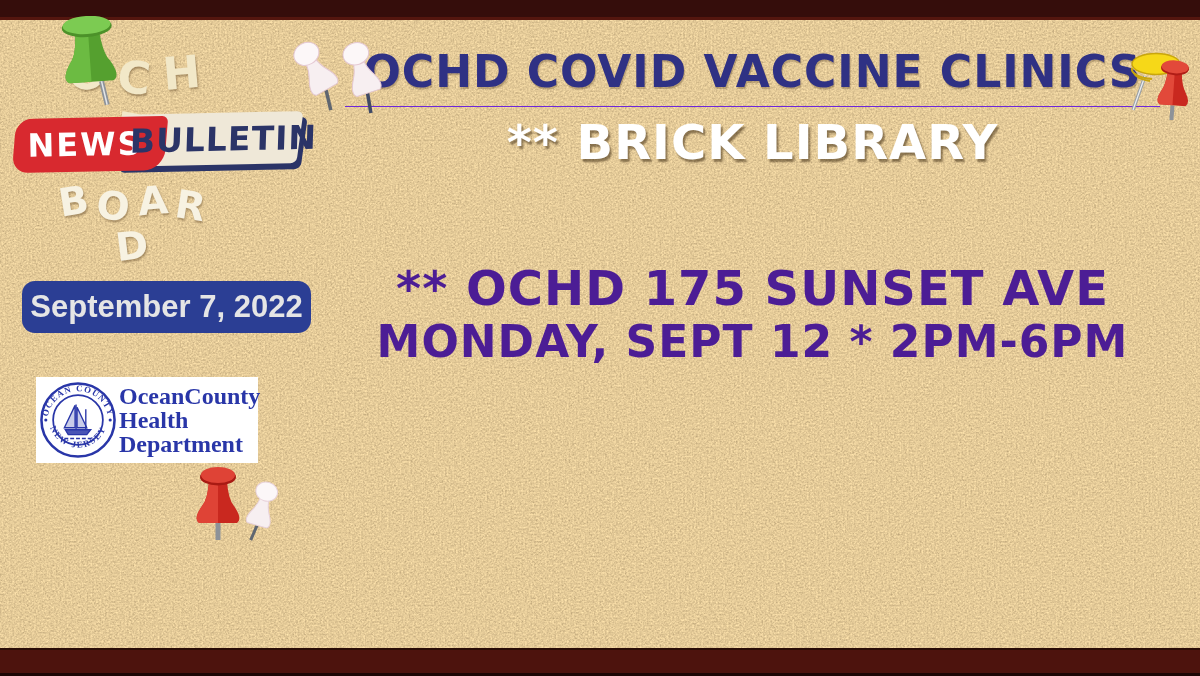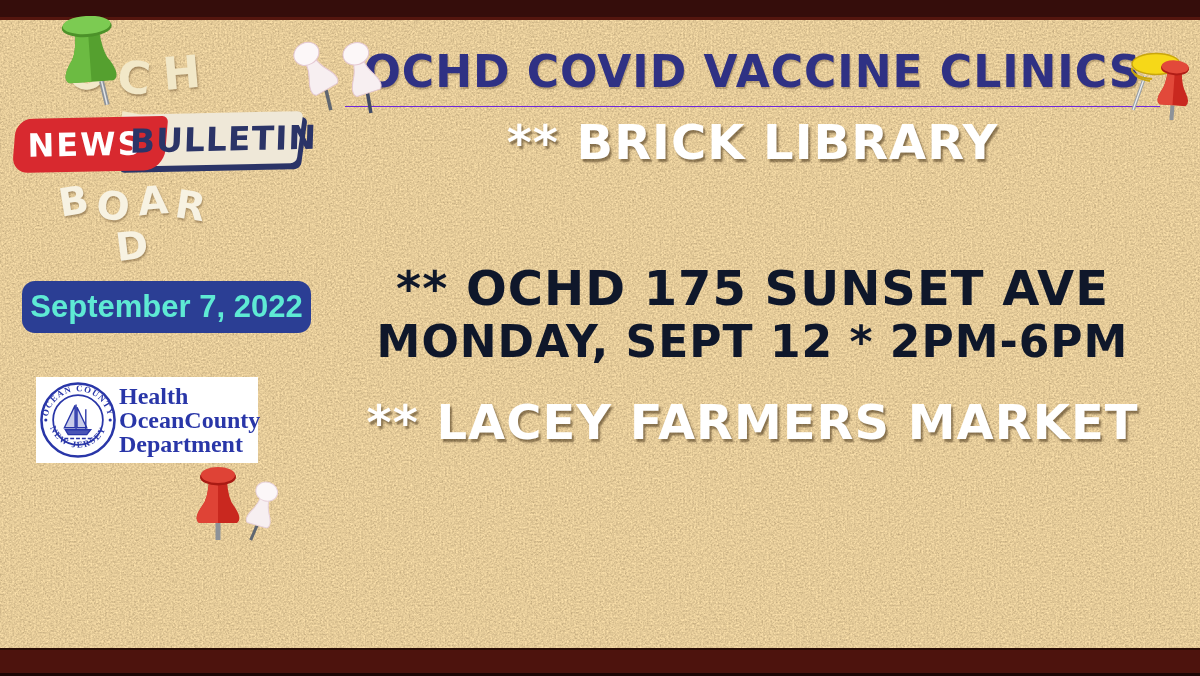--- a/index.html
+++ b/index.html
@@ -45,21 +45,21 @@
     color:#ffffff;font-size:32px;font-weight:bold;letter-spacing:2px;
   }
   .badge-bulletin{
     position:absolute;left:116px;top:9px;width:168px;text-align:center;z-index:2;
     color:#2b3467;font-size:33px;font-weight:bold;letter-spacing:1px;transform:skewX(-3deg);
   }
   
   .date-badge{
     position:absolute;left:22px;top:281px;width:289px;height:52px;z-index:5;
     background:#2b3e94;border-radius:13px;display:flex;align-items:center;justify-content:center;
-    color:#5eead4;font-size:31px;font-weight:bold;
+    color:#e5e5e5;font-size:31px;font-weight:bold;
     font-family:"Liberation Sans",sans-serif;
   }
   
   .logo{
     position:absolute;left:36px;top:377px;width:222px;height:86px;z-index:5;
     background:#ffffff;display:flex;align-items:center;padding:0;box-sizing:border-box;
   }
   .logo-seal{flex:0 0 auto;margin-left:3px;}
   .logo-text{
     flex:1;color:#2936a8;font-family:"Liberation Serif",serif;font-weight:bold;
@@ -70,21 +70,21 @@
   .main-title{
     position:absolute;left:0;top:46px;width:100%;
     color:#2f3184;font-size:44px;font-weight:bold;letter-spacing:1px;
     text-shadow:1px 2px 1px rgba(40,20,5,.25);
   }
   .main-title .underline{
     display:inline-block;padding:0 18px 9px 18px;border-bottom:1px solid #6d28d9;
   }
   .clinic{position:absolute;left:0;width:100%;font-weight:bold;letter-spacing:1px;}
   .clinic-white{color:#ffffff;text-shadow:2px 3px 2px rgba(45,28,6,.5);}
-  .clinic-black{color:#0f172a;text-shadow:none;}
+  .clinic-black{color:#4c1d95;text-shadow:none;}
   .clinic-1{top:114px;}
   .clinic-2{top:260px;}
   .clinic-3{top:394px;}
   .clinic .name{font-size:48px;line-height:56px;text-align:center;}
   .clinic .venue{font-size:44px;line-height:50px;}
   .clinic .schedule{font-size:44px;line-height:52px;}
   
   .footer-note{
     position:absolute;left:0;top:589px;width:1200px;z-index:5;text-align:center;
     color:#0b0b0b;font-size:37px;font-weight:bold;font-style:italic;letter-spacing:0.5px;
@@ -195,39 +195,38 @@
       <g stroke="#2936a8" fill="none" stroke-width="1.4">
         <line x1="38" y1="26" x2="38" y2="52"></line>
         <line x1="48" y1="31" x2="48" y2="52"></line>
         <path d="M37 27 L26 50 L37 50 Z" fill="#2936a8" fill-opacity="0.25"></path>
         <path d="M39 29 L49 50 L39 50 Z" fill="#2936a8" fill-opacity="0.25"></path>
         <path d="M27 52 L53 52 L49 57 L30 57 Z" fill="#2936a8" fill-opacity="0.85"></path>
         <path d="M26 61 H 54" stroke-dasharray="4 2"></path>
       </g>
     </svg>
     <div class="logo-text">
+      <div>OceanCounty</div>
       <div>Health</div>
-      <div>OceanCounty</div>
       <div>Department</div>
     </div>
   </div>
 
   <div class="content">
     <div class="main-title">
       <span class="underline">OCHD COVID VACCINE CLINICS</span>
     </div>
 
     <div class="clinic clinic-1 clinic-white">
       <div class="name">** BRICK LIBRARY</div>
     </div>
 
     <div class="clinic clinic-2 clinic-black">
       <div class="name">** OCHD 175 SUNSET AVE</div>
       <div class="schedule">MONDAY, SEPT 12 * 2PM-6PM</div>
     </div>
 
     <div class="clinic clinic-3 clinic-white">
-      <div class="name">** LACEY FARMERS MARKET</div>
     </div>
   </div>
 
 
 </div>
 
 </body></html>

